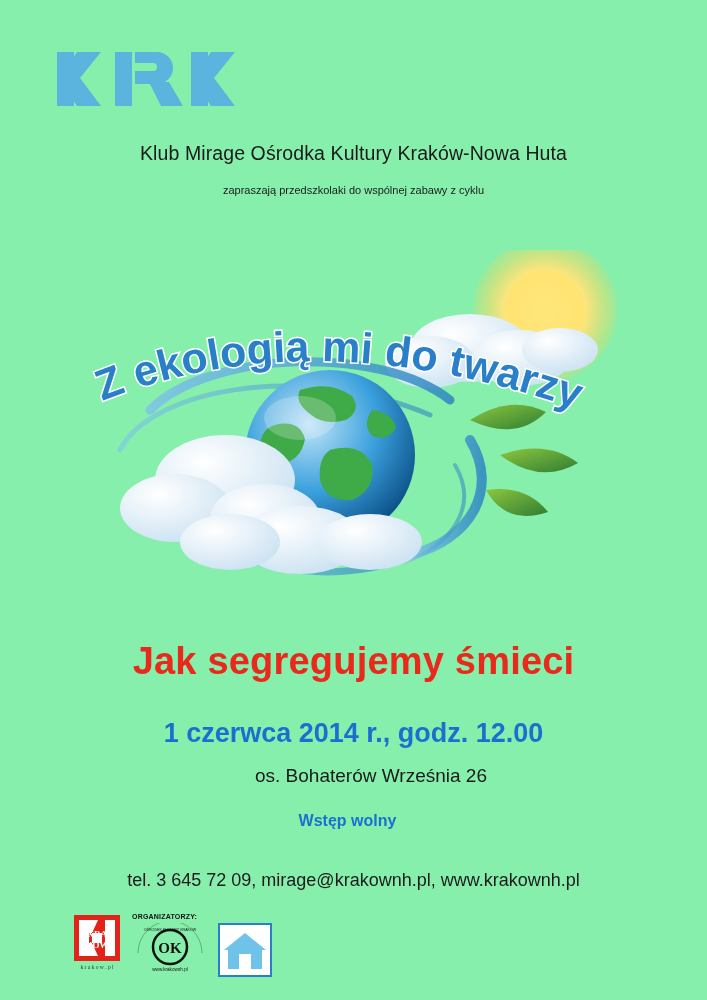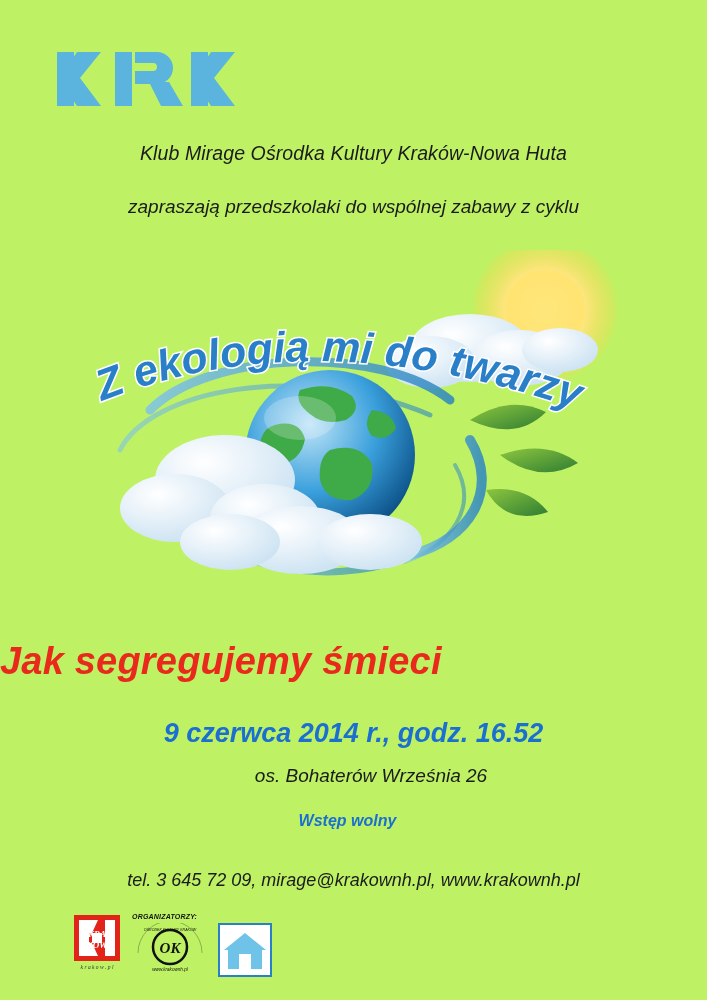--- a/index.html
+++ b/index.html
@@ -12,22 +12,21 @@
     height: 1000px;
     position: relative;
     font-family: "Liberation Sans", sans-serif;
     color: #1a1a1a;
     overflow: hidden;
   }
 
   .poster {
     position: absolute;
     inset: 0;
-    background: #bef264;
-    font-style: italic;
+    background: #86efac;
   }
 
   
   .krk-logo {
     position: absolute;
     left: 57px;
     top: 52px;
     width: 180px;
     height: 54px;
   }
@@ -40,40 +39,41 @@
     top: 138px;
     text-align: center;
   }
   .org-line {
     font-size: 19.5px;
     line-height: 30px;
     color: #1b1b1b;
     letter-spacing: 0.1px;
   }
   .invite-line {
-    margin-top: 28px;
-    font-size: 19px;
+    margin-top: 16px;
+    font-size: 11px;
     color: #1b1b1b;
   }
 
   
   .artwork {
     position: absolute;
     left: 0;
     top: 250px;
     width: 707px;
     height: 370px;
   }
 
   
   .main-title {
     position: absolute;
     left: 0;
     right: 0;
     top: 640px;
+    text-align: center;
     font-size: 38px;
     font-weight: bold;
     color: #e8291c;
     letter-spacing: 0.2px;
   }
   .date-line {
     position: absolute;
     left: 0;
     right: 0;
     top: 718px;
@@ -252,21 +252,21 @@
         <path d="M486,240 q40,-6 62,22 q-42,14 -62,-22 z"></path>
       </g>
 
       <text font-family="'Liberation Sans', sans-serif" font-size="43" font-weight="bold" fill="#2a7fc9" stroke="#ffffff" stroke-width="3" paint-order="stroke">
         <textPath href="#arcPath" startOffset="50%" text-anchor="middle" id="arcTextPath">Z ekologią mi do twarzy</textPath>
       </text>
     </svg>
   </div>
 
   <div class="main-title">Jak segregujemy  śmieci</div>
-  <div class="date-line">9 czerwca 2014 r., godz. 16.52</div>
+  <div class="date-line">1 czerwca 2014 r., godz. 12.00</div>
   <div class="address-line">os. Bohaterów Września 26</div>
   <div class="free-entry">Wstęp wolny</div>
   <div class="contact-line">tel. 3 645 72 09, mirage@krakownh.pl, www.krakownh.pl</div>
 
   <div class="footer">
 
     <div class="krakow-logo">
       <svg viewBox="0 0 46 58" width="46" height="58" aria-hidden="true">
         <rect x="0" y="0" width="46" height="46" fill="#e2231a"></rect>
         <g fill="#ffffff">

